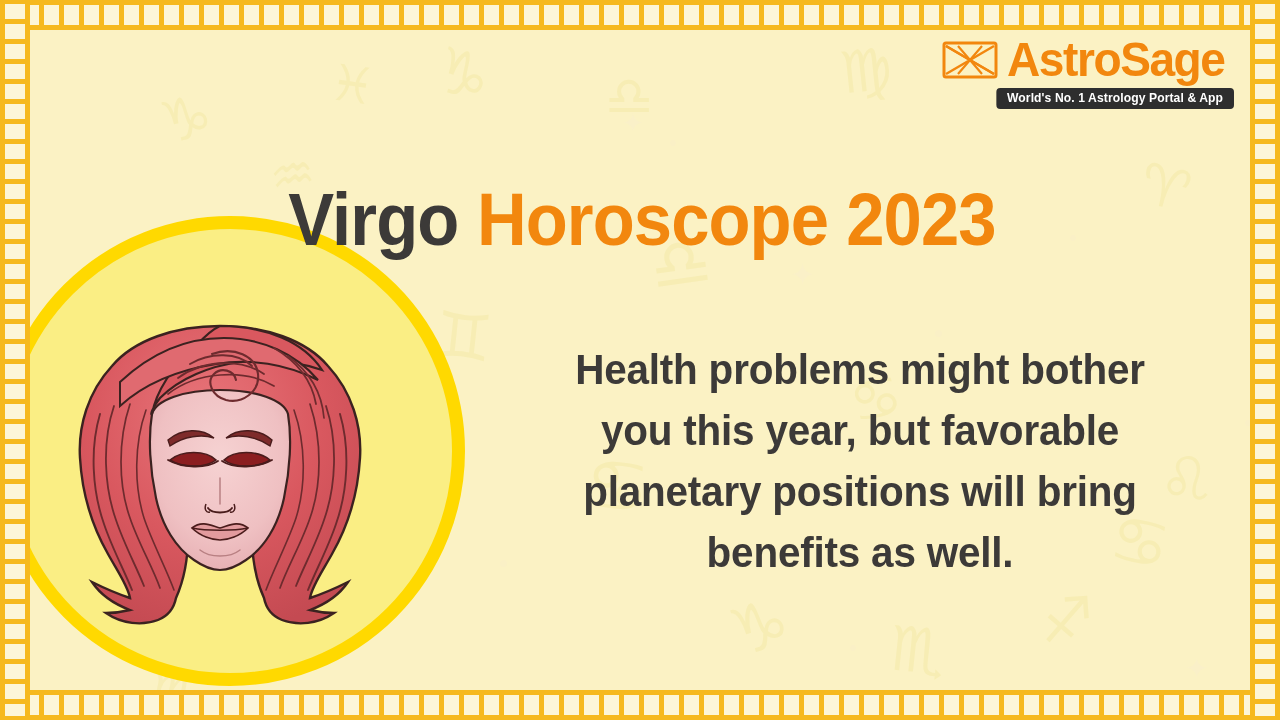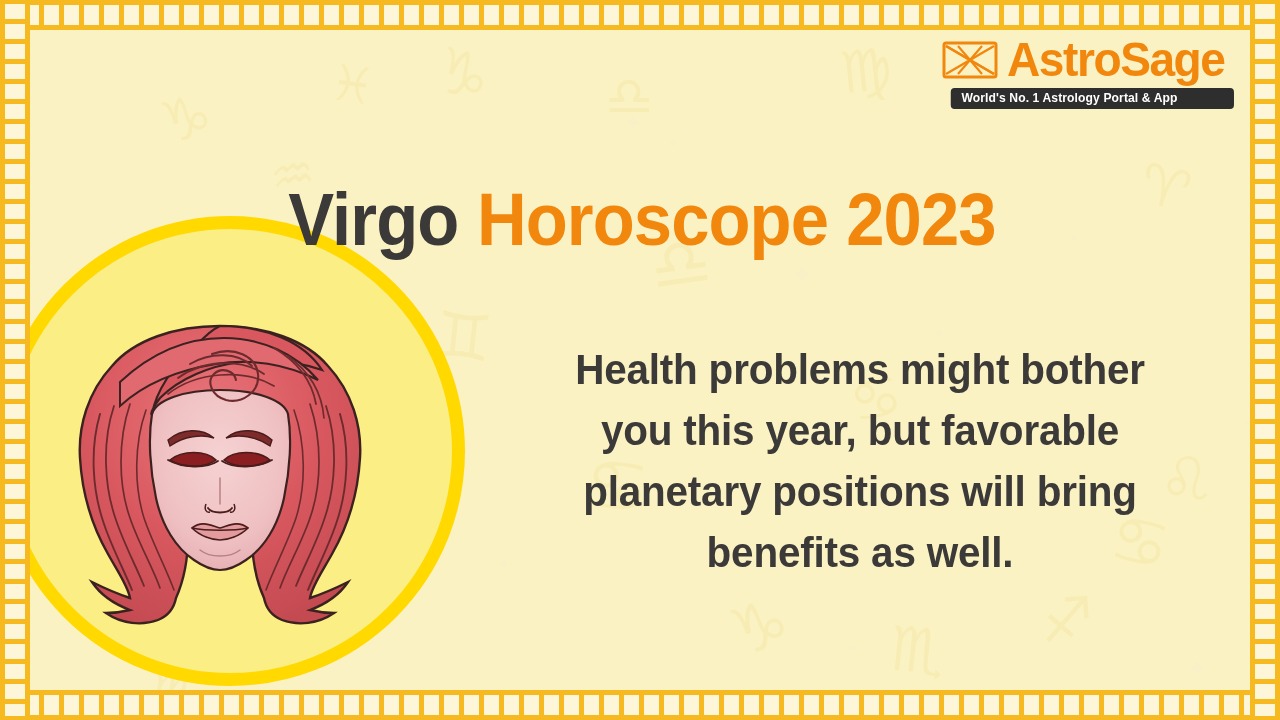--- a/index.html
+++ b/index.html
@@ -58,21 +58,21 @@
   
   #desc{position:absolute;left:505px;top:296px;width:710px;z-index:10;
         text-align:center;color:#3C3A38;
         font-family:"Liberation Sans Narrow","Liberation Sans",sans-serif;
         font-weight:700;font-size:43px;line-height:61px;letter-spacing:-.2px;
         transform:scaleX(.94);transform-origin:center top;}
   #desc span{display:block;}
 
   
   #logo{position:absolute;right:46px;top:36px;z-index:30;
-        display:flex;flex-direction:column;}
+        display:flex;flex-direction:column;align-items:flex-end;}
   .logo-row{display:flex;align-items:center;gap:9px;}
   .logo-mark{width:56px;height:40px;}
   .logo-word{font-family:"Liberation Sans Narrow","Liberation Sans",sans-serif;
              font-weight:700;font-size:48px;color:#F2870E;letter-spacing:-1.5px;
              line-height:1;transform:scaleX(.96);transform-origin:left center;}
   .logo-tag{margin-top:4px;background:#2E2E2E;color:#FFFFFF;border-radius:4px;
             padding:3px 11px 4px;font-size:12.5px;font-weight:700;letter-spacing:.1px;
             font-family:"Liberation Sans Narrow","Liberation Sans",sans-serif;
             white-space:nowrap;transform:scaleX(.97);transform-origin:right center;}
 </style>

